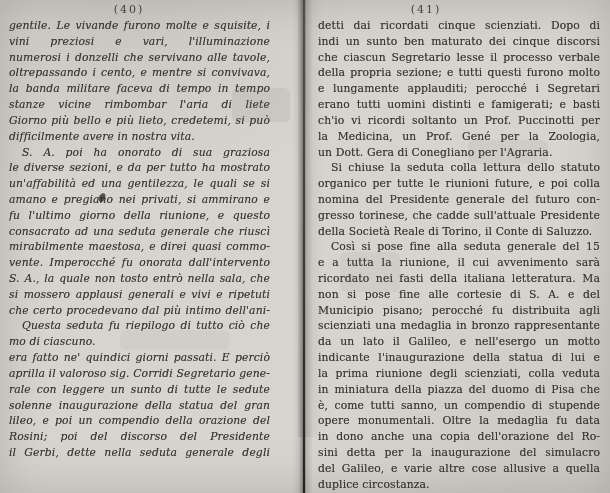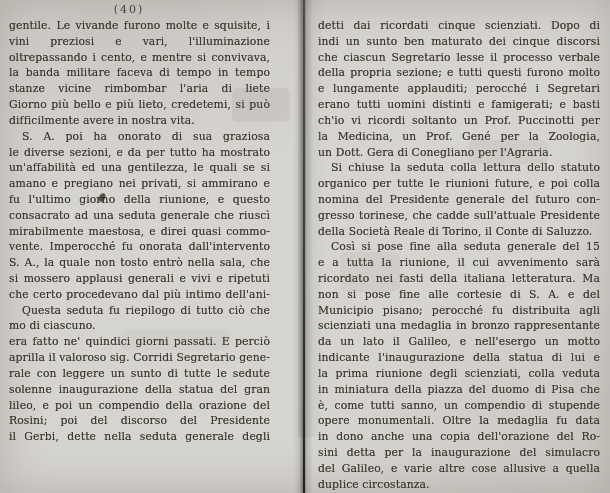--- a/index.html
+++ b/index.html
@@ -30,21 +30,21 @@
   }
   .page-left  .page-number { transform: translateX(-20px); }
   .page-right .page-number { transform: translateX(-28px); }
   .page-text {
     position: absolute; top: 18px; bottom: 0;
     font-size: 10.8px;
     line-height: 15.82px;
     text-shadow: 0 0 0.6px rgba(58,52,45,0.55);
     letter-spacing: 0.1px;
   }
-  .page-left  .page-text { left: 9px;  right: 28px; }
+  .page-left  .page-text { left: 9px;  right: 28px; font-style: italic; }
   .page-right .page-text { left: 20px; right: 10px; }
   .line {
     height: 15.82px;
     overflow: hidden;
     text-align: justify;
     text-align-last: justify;
     white-space: normal;
   }
   .line.parend { text-align-last: left; }
   .line.indent { text-indent: 13px; }
@@ -79,20 +79,21 @@
 </head>
 <body>
 
 <div id="scan">
 
   <div class="page page-left">
     <div class="page-number">(40)</div>
     <div class="page-text">
         <div class="line">gentile. Le vivande furono molte e squisite, i</div>
         <div class="line">vini preziosi e vari, l'illuminazione ricchissima,</div>
+        <div class="line">numerosi i donzelli che servivano alle tavole,</div>
         <div class="line">oltrepassando i cento, e mentre si convivava,</div>
         <div class="line">la banda militare faceva di tempo in tempo nelle</div>
         <div class="line">stanze vicine rimbombar l'aria di liete sinfonie.</div>
         <div class="line">Giorno più bello e più lieto, credetemi, si può</div>
         <div class="line parend">difficilmente avere in nostra vita.</div>
         <div class="line indent">S. A. poi ha onorato di sua graziosa presenza</div>
         <div class="line">le diverse sezioni, e da per tutto ha mostrato</div>
         <div class="line">un'affabilità ed una gentilezza, le quali se si</div>
         <div class="line">amano e pregiano nei privati, si ammirano e</div>
         <div class="line">fu l'ultimo giorno della riunione, e questo venne</div>
@@ -109,20 +110,21 @@
         <div class="line">rale con leggere un sunto di tutte le sedute ge-</div>
         <div class="line">solenne inaugurazione della statua del gran Ga-</div>
         <div class="line">lileo, e poi un compendio della orazione del</div>
         <div class="line">Rosini; poi del discorso del Presidente generale</div>
         <div class="line">il Gerbi, dette nella seduta generale degli otto;</div>
       </div>
     <div class="ink-blot"></div>
   </div>
 
   <div class="page page-right">
+    <div class="page-number">(41)</div>
     <div class="page-text">
         <div class="line">detti dai ricordati cinque scienziati. Dopo di</div>
         <div class="line">indi un sunto ben maturato dei cinque discorsi</div>
         <div class="line">che ciascun Segretario lesse il processo verbale</div>
         <div class="line">della propria sezione; e tutti questi furono molto</div>
         <div class="line">e lungamente applauditi; perocché i Segretari</div>
         <div class="line">erano tutti uomini distinti e famigerati; e basti</div>
         <div class="line">ch'io vi ricordi soltanto un Prof. Puccinotti per</div>
         <div class="line">la Medicina, un Prof. Gené per la Zoologia,</div>
         <div class="line parend">un Dott. Gera di Conegliano per l'Agraria.</div>

